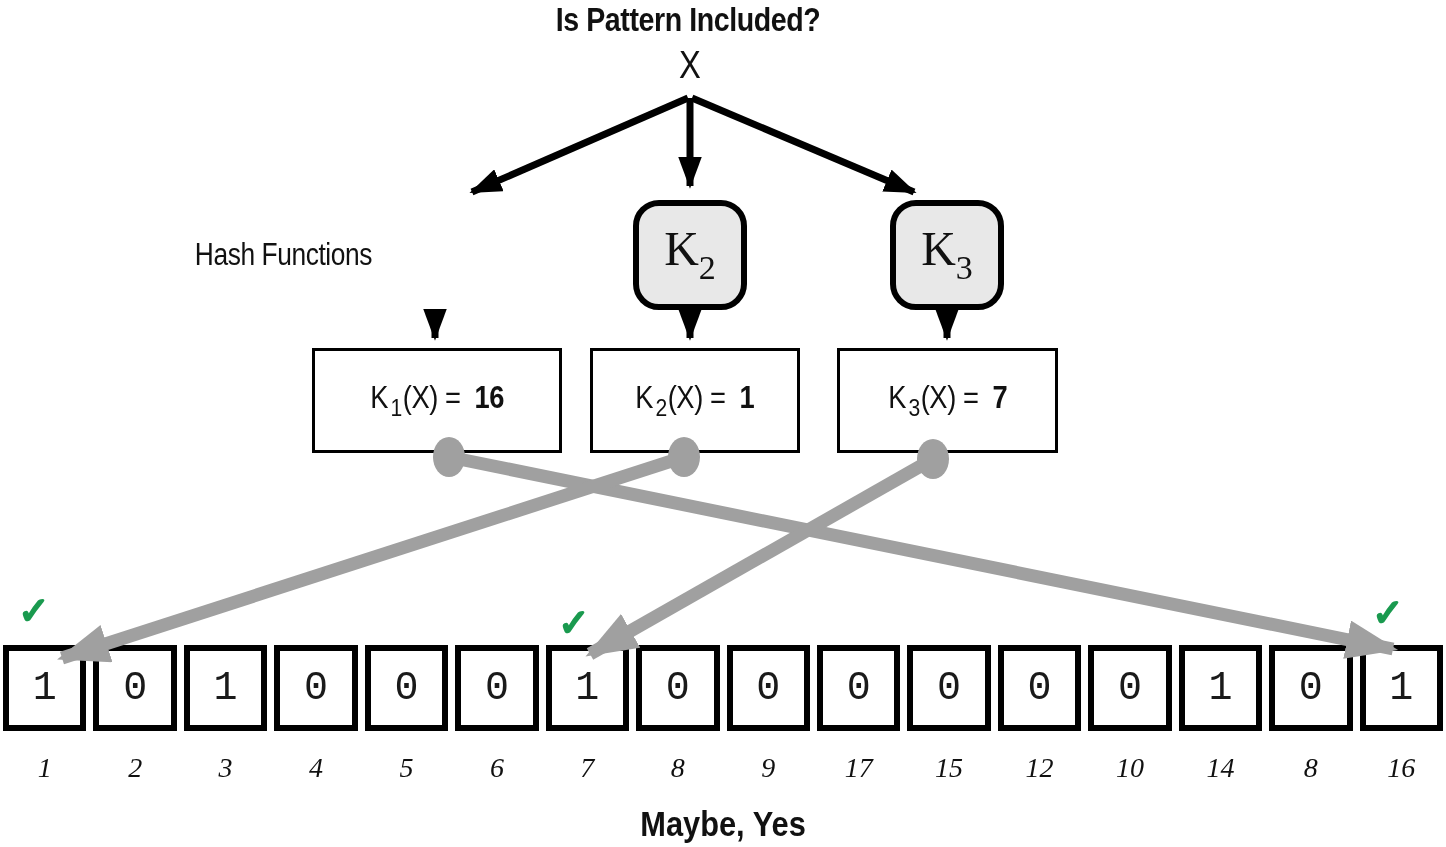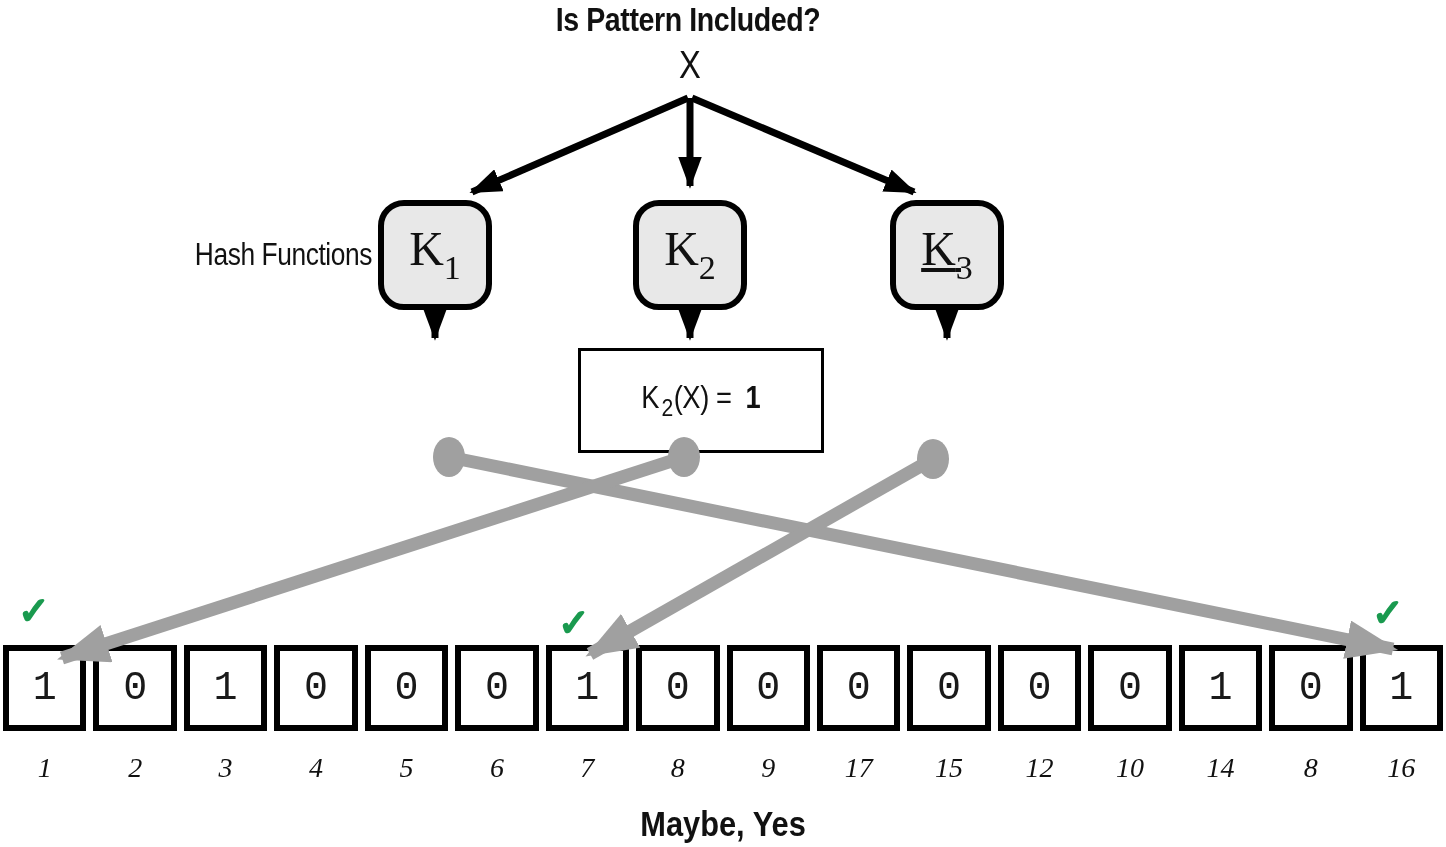--- a/index.html
+++ b/index.html
@@ -52,32 +52,35 @@
 </style>
 </head>
 <body>
 
 <div id="stage">
 
   <div id="title" class="abs">Is Pattern Included?</div>
   <div id="query-x" class="abs">X</div>
   <div id="hash-label" class="abs">Hash Functions</div>
 
-  <div class="kbox abs" style="left:378px;">
-    <span class="klabel"><span>K</span><span class="ksub">1</span></span>
-  </div>
   <div class="kbox abs" style="left:633px;text-align:center;">
     <span class="klabel"><span>K</span><span class="ksub">2</span></span>
   </div>
-  <div class="kbox abs" style="left:890px;text-decoration:underline;">
+  <div class="kbox abs" style="left:890px;">
     <span class="klabel"><span>K</span><span class="ksub">3</span></span>
   </div>
 
-  <div class="rbox abs" style="left:578px;width:246px;">
+  <div class="rbox abs" style="left:312px;width:250px;">
+    <span class="rtext"><span>K</span><sub>1</sub><span class="rarg">(X) = </span><b class="rval">16</b></span>
+  </div>
+  <div class="rbox abs" style="left:590px;width:210px;">
     <span class="rtext"><span>K</span><sub>2</sub><span class="rarg">(X) = </span><b class="rval">1</b></span>
+  </div>
+  <div class="rbox abs" style="left:837px;width:221px;">
+    <span class="rtext"><span>K</span><sub>3</sub><span class="rarg">(X) = </span><b class="rval">7</b></span>
   </div>
 
   <div id="cells" class="abs">
     <div class="cell">
         <span>1</span>
       </div>
     <div class="cell">
         <span>0</span>
       </div>
     <div class="cell">

